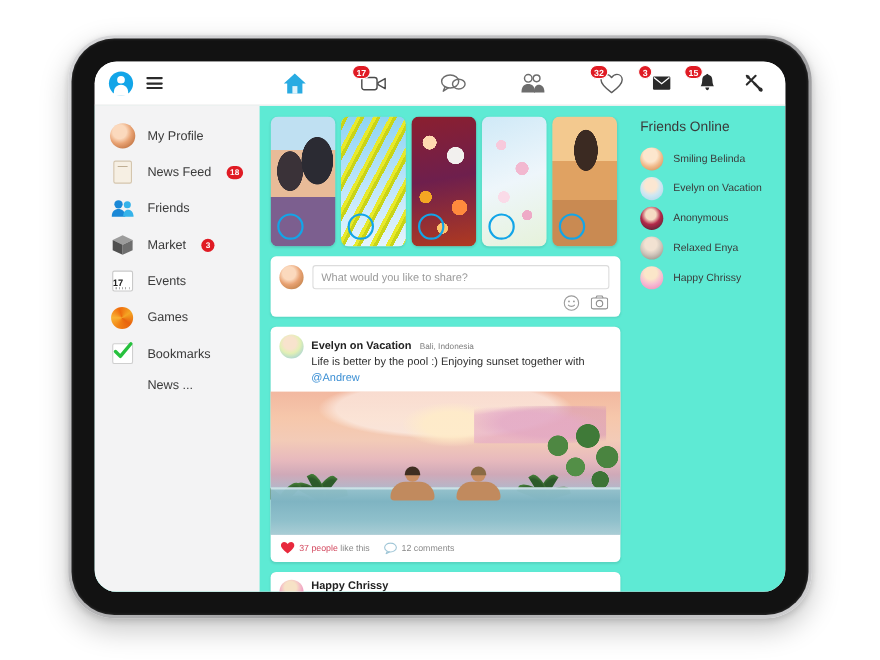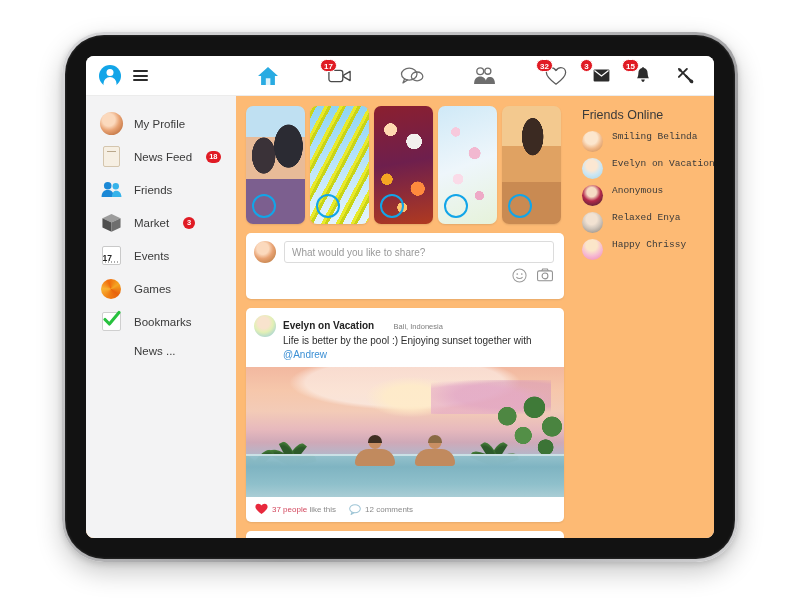--- a/index.html
+++ b/index.html
@@ -25,21 +25,21 @@
   }
   .device-bezel {
     position: absolute; left: 3px; top: 3px; right: 3px; bottom: 3px;
     background: #121212;
     border-radius: 39px;
     box-shadow: inset 0 0 3px rgba(255,255,255,.18);
   }
   .device-screen {
     position: absolute; left: 24px; top: 24px; right: 24px; bottom: 24px;
     background: #f3f3f4;
-    border-radius: 8px;
+    border-radius: 20px;
     overflow: hidden;
   }
 
   
   .topbar {
     position: relative;
     height: 40px;
     background: #ffffff;
     display: flex; align-items: center;
     border-bottom: 1px solid #ececec;
@@ -73,21 +73,21 @@
     min-width: 13px; height: 13px; padding: 0 3px;
     background: #e01b24; color: #fff;
     border-radius: 7px;
     font-size: 8px; line-height: 13px; text-align: center;
     font-weight: bold;
     border: 1.5px solid #fff;
   }
   .badge.right-badge { left: -8px; }
 
   
-  .app-body { display: flex; height: calc(100% - 40px); background: #fdba74; }
+  .app-body { display: flex; height: calc(100% - 40px); background: #5eead4; }
 
   .sidebar {
     width: 150px; flex: none;
     background: #f3f3f4;
     padding-top: 11px;
   }
   .side-item {
     display: flex; align-items: center; gap: 11px;
     height: 33px; padding-left: 13px;
     cursor: pointer;
@@ -155,40 +155,40 @@
       radial-gradient(ellipse 30% 26% at 52% 26%, #3b2a22 0 60%, transparent 62%),
       linear-gradient(180deg,#f3c98f 0 34%, #e0a262 34% 64%, #c98a52 64% 100%); }
   .av1 { background: radial-gradient(circle at 42% 34%, #f0dcc9 0 26%, #6d7b94 40%, #2f3a4e 90%); }
   .av2 { background: radial-gradient(circle at 45% 36%, #f8e4cf 0 32%, #cfe6f0 52%, #9fd0e4 95%); }
   .av3 { background: radial-gradient(circle at 46% 34%, #ffe0cf 0 30%, #d5485c 48%, #8d1f33 95%); }
   .av4 { background: radial-gradient(circle at 46% 34%, #fbe7d4 0 32%, #f0b9cd 52%, #d97c9c 95%); }
   .av5 { background: radial-gradient(circle at 46% 36%, #fbdcc0 0 32%, #e89a63 54%, #b9693a 95%); }
 
   .card { background: #fff; border-radius: 5px; box-shadow: 0 1px 2px rgba(0,0,0,.09); margin-bottom: 9px; }
 
-  .composer { padding: 8px 10px 16px 8px; }
+  .composer { padding: 8px 10px 5px 8px; }
   .comp-row { display: flex; align-items: center; gap: 8px; }
   .comp-av { width: 22px; height: 22px; border-radius: 50%; flex: none;
     background: radial-gradient(circle at 40% 34%, #fbd9bd 0 30%, #e8a273 52%, #c6864f 80%, #93572f 100%); }
   .comp-input {
     flex: 1; height: 22px; border: 1px solid #dcdcdc; border-radius: 3px;
     font-size: 10px; color: #8b8b8b; padding: 0 7px;
     font-family: "Liberation Sans", sans-serif; background: #fff; outline: none;
   }
   .comp-input::placeholder { color: #9a9a9a; }
   .comp-tools { display: flex; justify-content: flex-end; gap: 10px; padding-top: 5px; padding-right: 2px; }
   .tool-ico { width: 15px; height: 15px; cursor: pointer; }
 
   .post-head { display: flex; gap: 7px; padding: 7px 9px 5px 8px; }
   .post-av { width: 22px; height: 22px; border-radius: 50%; flex: none; }
   .pa-evelyn { background: radial-gradient(circle at 44% 36%, #f8e3cd 0 30%, #e3f0b5 50%, #8fc8e2 95%); }
   .pa-chrissy { background: radial-gradient(circle at 46% 32%, #f7e2c6 0 28%, #f2a9c6 56%, #e1749e 95%); }
   .post-meta { min-width: 0; }
   .post-name { font-size: 10px; font-weight: bold; color: #222; display: inline; }
-  .post-loc { font-size: 7.5px; color: #7d7d7d; display: inline; margin-left: 15px; }
+  .post-loc { font-size: 7.5px; color: #7d7d7d; display: inline; margin-left: 3px; }
   .post-text { font-size: 10px; color: #2e2e2e; line-height: 14px; margin-top: 1px; }
   .mention { color: #3b8fd4; }
 
   .post-img { height: 130px; width: 100%; position: relative; overflow: hidden;
     background:
       radial-gradient(ellipse 52% 30% at 50% 12%, rgba(255,255,255,.5) 0 60%, transparent 70%),
       linear-gradient(180deg,#f2b8a0 0%, #f6c7ab 18%, #f3cbb7 34%, #e7b9bd 48%, #cfa9b8 58%, #b9b4c6 66%,
         #a8c0cf 74%, #9fc3cf 82%, #93bdca 92%, #8ab4c2 100%); }
   .pi-sun { position: absolute; left: 52%; top: 8%; width: 90px; height: 40px; transform: translateX(-50%);
     background: radial-gradient(ellipse at center, rgba(255,236,200,.85) 0 40%, rgba(255,210,170,0) 72%); }
@@ -226,21 +226,21 @@
   .act { display: flex; align-items: center; gap: 4px; cursor: pointer; }
   .act-text { font-size: 8px; color: #8a8a8a; }
   .act-text .strong { color: #d3485e; }
 
   .post2-body { padding: 7px 9px 9px 8px; display: flex; gap: 7px; }
   .p2-name { font-size: 10px; font-weight: bold; color: #222; }
 
   
   .friends { width: 142px; flex: none; padding: 12px 6px 0 10px; }
   .friends-title { font-size: 12.5px; color: #3a3a3a; margin-bottom: 9px; }
-  .friend { display: flex; align-items: flex-start; gap: 9px; height: 27px; cursor: pointer; font-family: Liberation Mono, monospace; }
+  .friend { display: flex; align-items: center; gap: 9px; height: 27px; cursor: pointer; }
   .friend-av { width: 21px; height: 21px; border-radius: 50%; flex: none; }
   .friend-name { font-size: 9.5px; color: #3a3a3a; white-space: nowrap; }
   .fa1 { background: radial-gradient(circle at 44% 34%, #fce6cd 0 34%, #f0b98a 58%, #c98850 95%); }
   .fa2 { background: radial-gradient(circle at 46% 36%, #fbe7d2 0 30%, #cfe7f2 52%, #a8d6e8 95%); }
   .fa3 { background: radial-gradient(circle at 44% 34%, #f3ddc8 0 30%, #8d7f6e 56%, #4a4136 95%); }
   .fa4 { background: radial-gradient(circle at 46% 34%, #fdecd9 0 30%, #dfe9f2 52%, #9fc2dd 95%); }
   .fa5 { background: radial-gradient(circle at 46% 34%, #ffe2d0 0 28%, #e01b24 52%, #9a0f17 95%); }
   .fa6 { background: radial-gradient(circle at 46% 34%, #f6dcc4 0 26%, #b3294a 50%, #3d2230 95%); }
   .fa7 { background: radial-gradient(circle at 46% 34%, #f2e2d2 0 30%, #cfc5bb 54%, #8d8379 95%); }
   .fa8 { background: radial-gradient(circle at 46% 30%, #fbe6c9 0 30%, #f6b9d2 58%, #ef8ab4 95%); }

